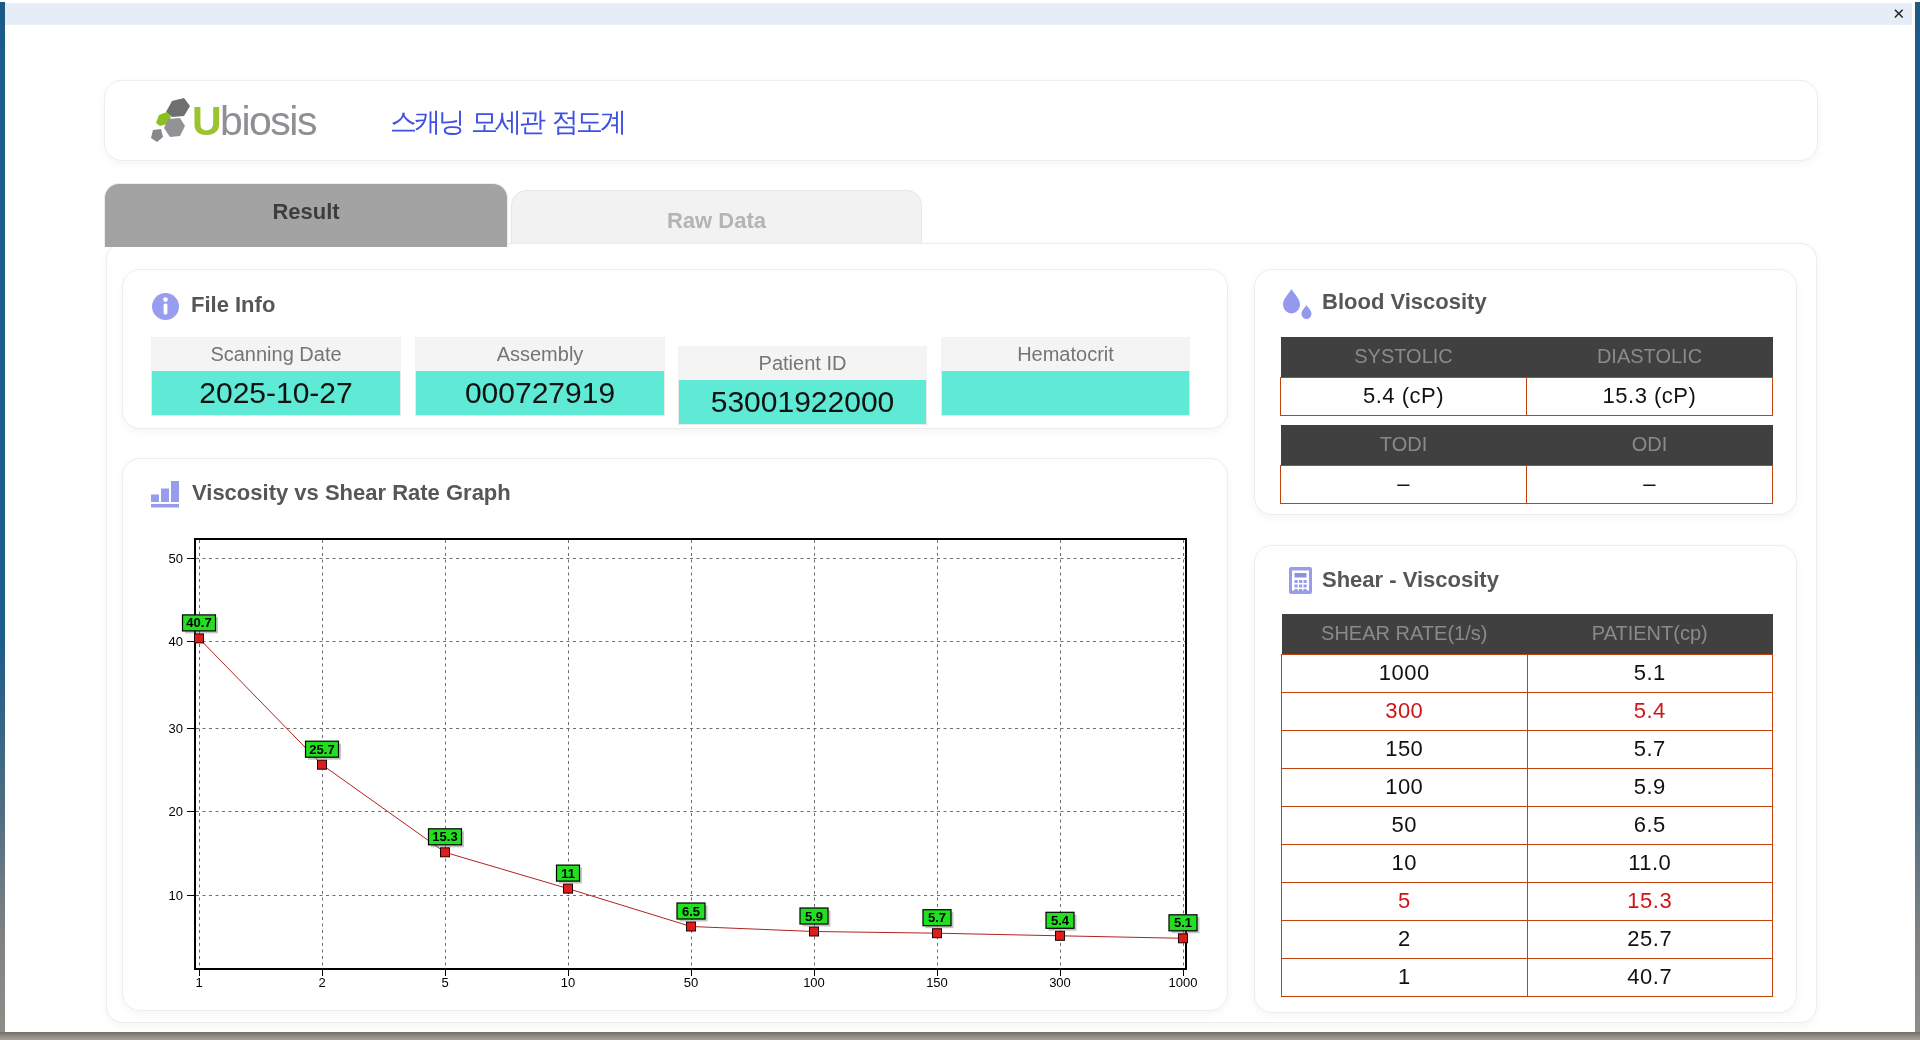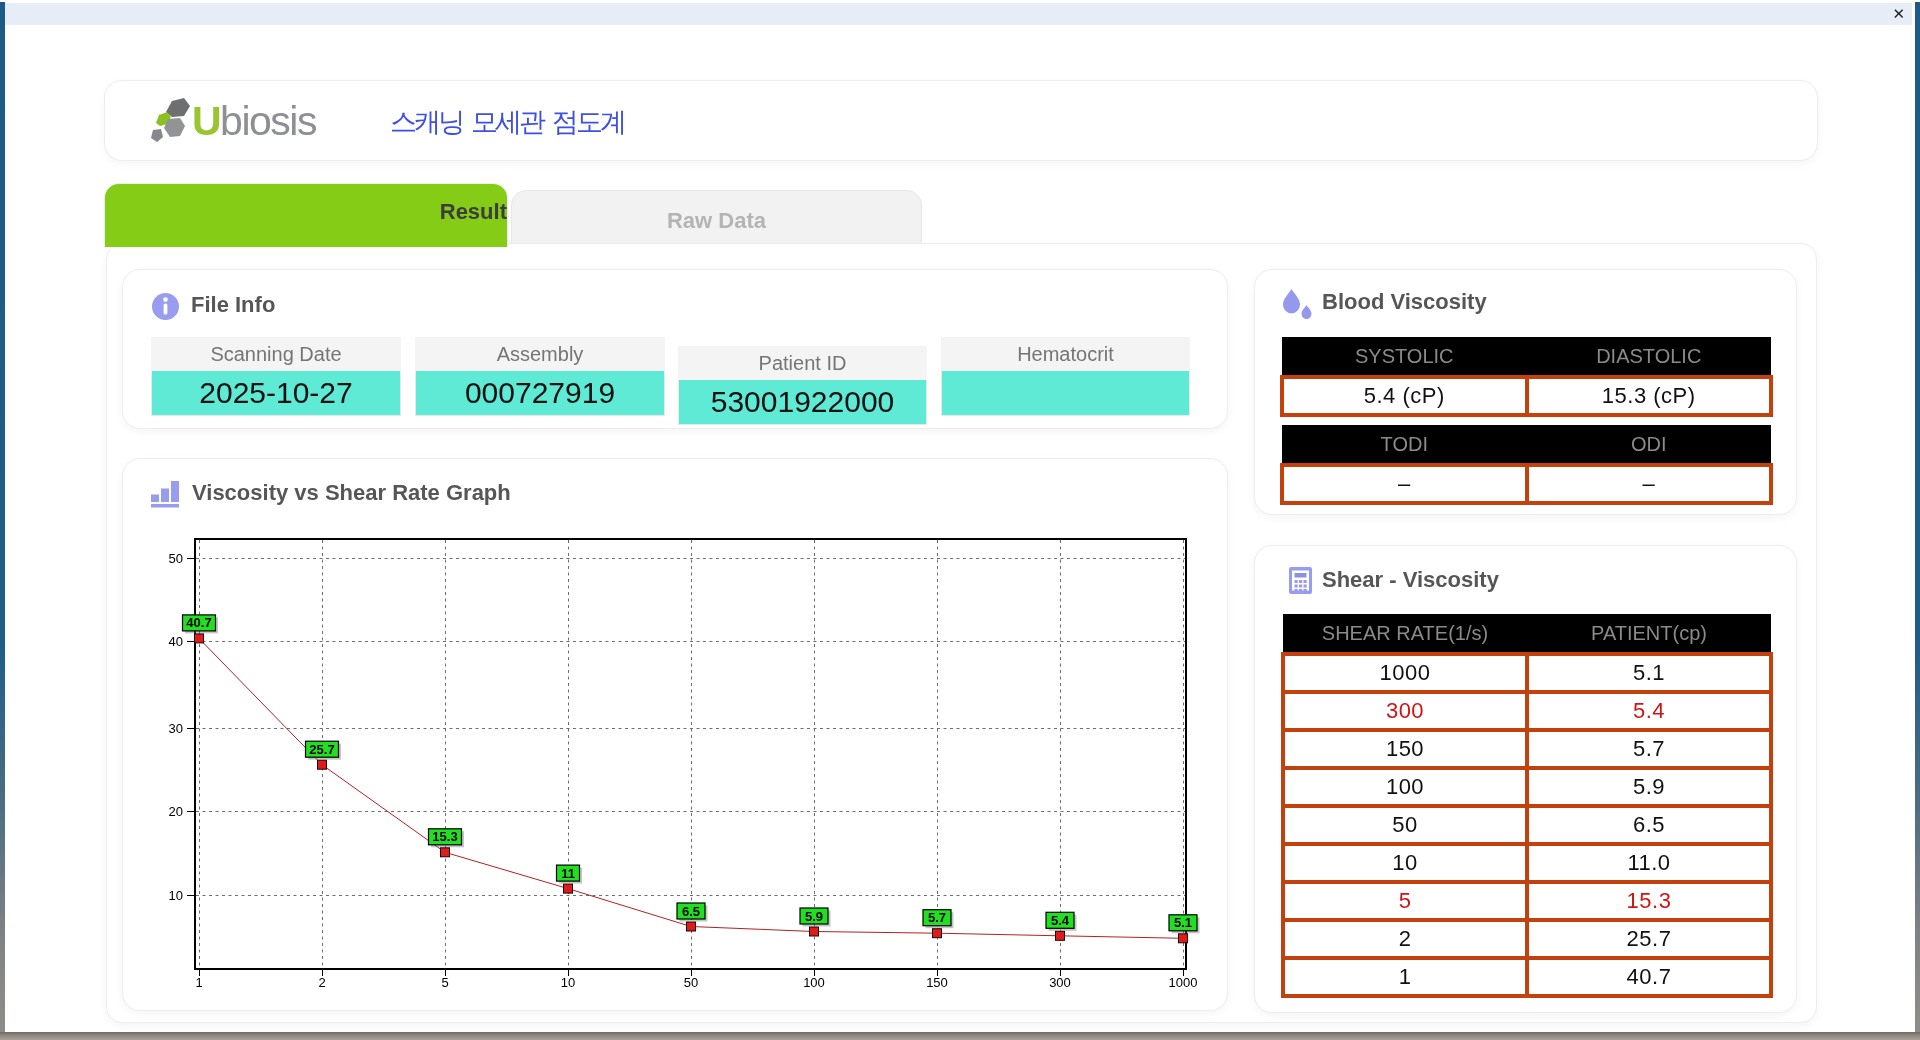--- a/index.html
+++ b/index.html
@@ -22,39 +22,39 @@
   #hcard { left:104px; top:80px; width:1714px; height:81px; }
   
   #logo { left:148px; top:96px; width:180px; height:50px; }
   #logotxt { position:absolute; left:44px; top:2px; font-size:41px; letter-spacing:-1.5px; }
   #logotxt .u { color:#9bc431; font-weight:bold; }
   #logotxt .rest { color:#8d8f92; }
   #ktitle { left:359px; top:104px; font-size:27px; font-weight:normal; color:#3f50e2; position:absolute; letter-spacing:-2.9px; word-spacing:4px;margin-left:31px;}
   
   .tab { position:absolute; top:183px; height:64px; border-radius:15px 15px 0 0;
          font-size:22px; font-weight:bold; text-align:center; line-height:55px; }
-  #tab1 { left:104px; width:404px; background:#84cc16; color:#3d3d3d;
-          border:1px solid #ededed; border-bottom:none; z-index:3;text-align:right; }
+  #tab1 { left:104px; width:404px; background:#a3a3a3; color:#3d3d3d;
+          border:1px solid #ededed; border-bottom:none; z-index:3; }
   #tab2 { left:511px; width:411px; height:60px; background:#f2f2f2; color:#b4b4b4;
           border:1px solid #e7e7e7; line-height:60px;margin-top:7px; }
   #outer { left:106px; top:243px; width:1711px; height:780px; border-radius:16px; }
   
   #ficard { left:122px; top:269px; width:1106px; height:160px; }
   .ctitle { position:absolute; font-size:22px; font-weight:bold; color:#565656; }
   .fbox { position:absolute; top:337px; height:79px; }
   .fbox .lab { height:34px; background:#f4f4f4; color:#757575; font-size:20px;
                text-align:center; line-height:35px; }
   .fbox .val { height:45px; background:#5eead4; border:1px solid #e9e9e9; border-top:none;
                color:#111; font-size:30px; text-align:center; line-height:43px; letter-spacing:0px;}
   
   #bvcard { left:1254px; top:269px; width:543px; height:246px; }
   #svcard { left:1254px; top:545px; width:543px; height:468px; }
   table.t { border-collapse:collapse; width:100%; table-layout:fixed; }
-  table.t th { background:#000000; color:#8a8a8a; font-weight:normal; font-size:20px; height:40px; }
-  table.t td { border:4px solid #c2410c; color:#111; font-size:22px; text-align:center;
+  table.t th { background:#404040; color:#8a8a8a; font-weight:normal; font-size:20px; height:40px; }
+  table.t td { border:1px solid #c2410c; color:#111; font-size:22px; text-align:center;
                height:38px; letter-spacing:0.5px; }
   .red { color:#cf1515 !important; }
   
   #gcard { left:122px; top:458px; width:1106px; height:553px; }
 </style>
 </head>
 <body>
 <div id="page">
   <div class="abs" id="titlebar">
       <span id="closex">✕</span>

